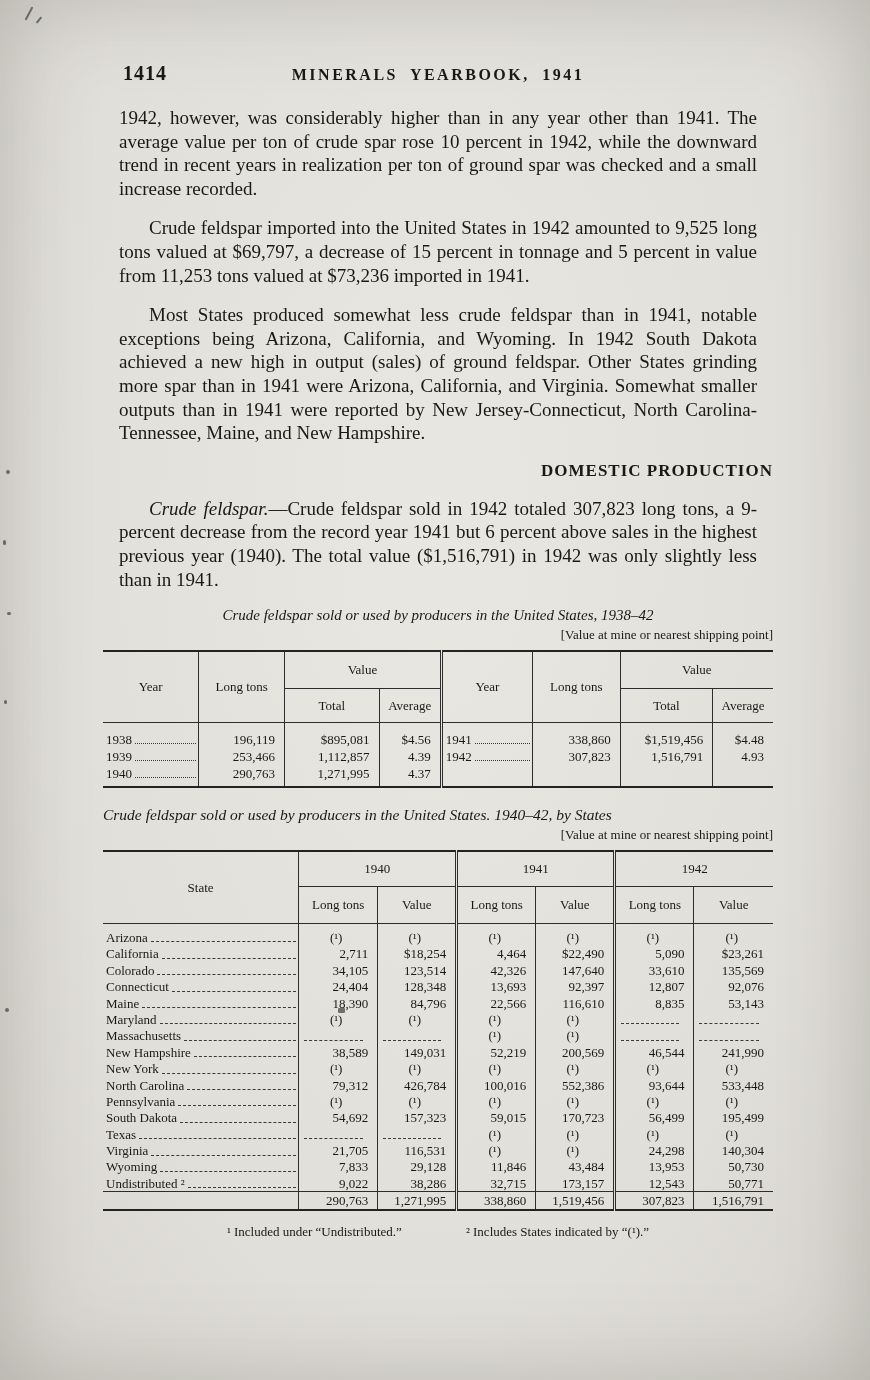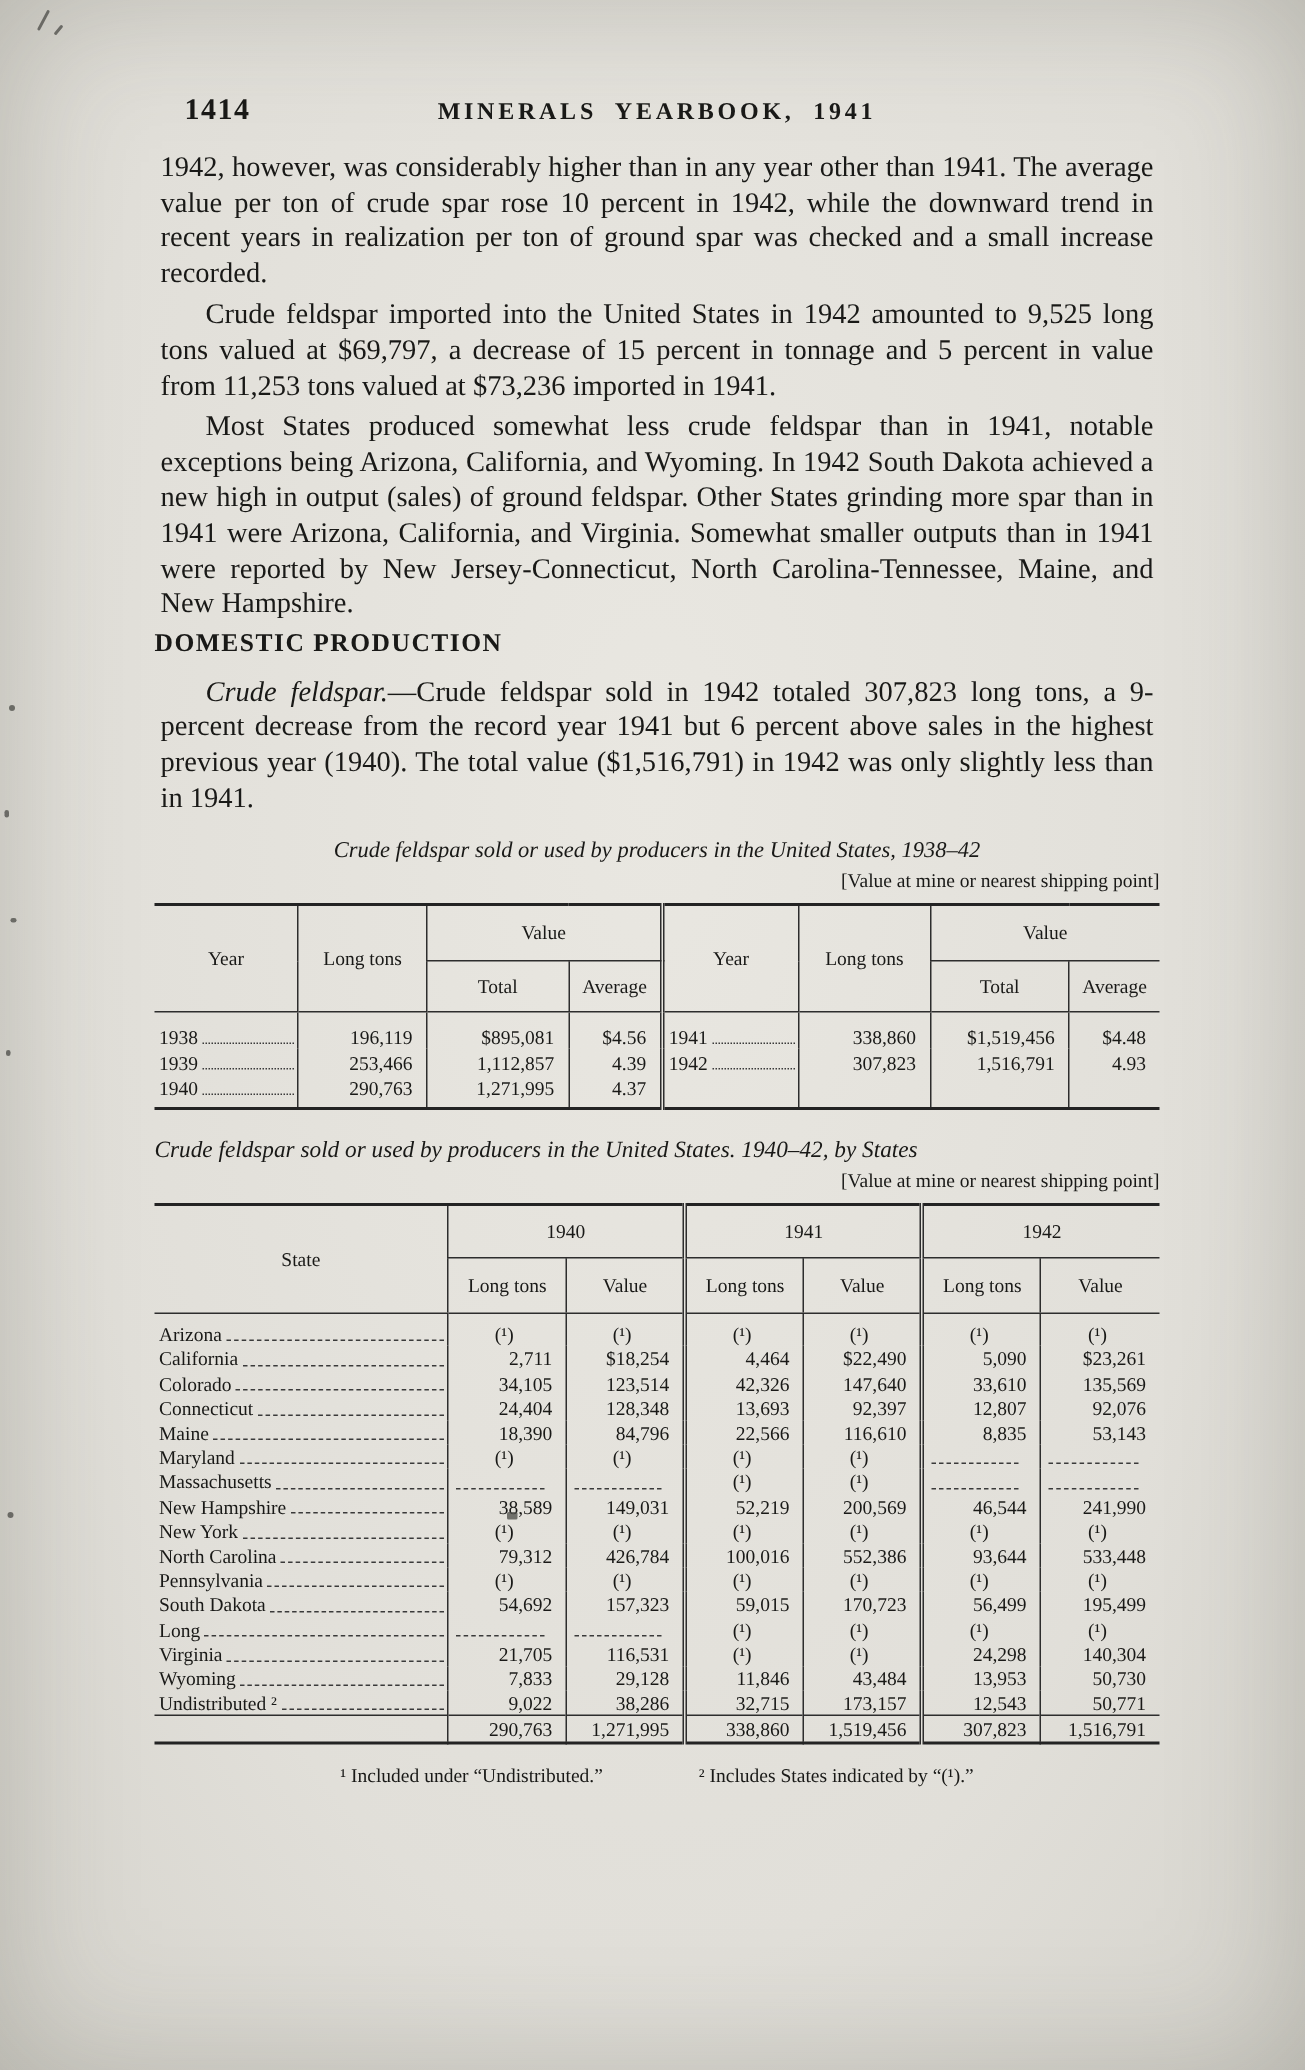--- a/index.html
+++ b/index.html
@@ -21,24 +21,24 @@
   }
   
   .artifacts span { position: absolute; background: #4a4a45; opacity: .75; border-radius: 2px; }
 
   
   .page-header { position: relative; height: 28px; margin-bottom: 10px; }
   .page-number { position: absolute; left: 0; top: 0; font-size: 20px; font-weight: bold; letter-spacing: 1px; margin-left: 20px; }
   .book-title { display: block; text-align: center; font-size: 16px; font-weight: bold; letter-spacing: 2.5px; word-spacing: 6px; padding-top: 4px; }
 
   
-  .body-text p { font-size: 19px; line-height: 23.6px; text-align: justify; text-indent: 30px; margin: 4px; }
+  .body-text p { font-size: 19px; line-height: 23.6px; text-align: justify; text-indent: 30px; margin: 16px; }
   .body-text p.no-indent { text-indent: 0; }
   .body-text i { font-style: italic; }
-  .section-heading { font-size: 17px; letter-spacing: 1px; text-align: left; margin: 0 0 11px; font-weight: bold; }
+  .section-heading { font-size: 17px; letter-spacing: 1px; text-align: right; margin: 0 0 11px; font-weight: bold; }
 
   
   .table-caption { font-style: italic; font-size: 15px; text-align: center; margin-top: 15px; }
   .table-caption.left { text-align: left; font-size: 15.5px; margin-top: 18px; }
   .table-note { font-size: 13px; text-align: right; margin: 3px 0 7px; }
 
   
   table { width: 100%; border-collapse: collapse; table-layout: fixed; font-size: 13px; line-height: 15.5px; }
   .t1, .t2 { border-top: 2px solid #232323; border-bottom: 2px solid #232323; }
   th, td { border-left: 1px solid #2d2d2d; padding: 0; font-weight: normal; }
@@ -394,21 +394,21 @@
             <td class="num">54,692</td>
             <td class="num">157,323</td>
             <td class="num dbl">59,015</td>
             <td class="num">170,723</td>
             <td class="num dbl">56,499</td>
             <td class="num">195,499</td>
           </tr>
           <tr>
             <td class="statecell nb">
               <div class="lead-line">
-                <span class="lead-text">Long</span>
+                <span class="lead-text">Texas</span>
                 <span class="leader"></span>
               </div>
             </td>
             <td class="num">
               <div class="dash-fill"></div>
             </td>
             <td class="num">
               <div class="dash-fill"></div>
             </td>
             <td class="num dbl ctr">(¹)</td>

